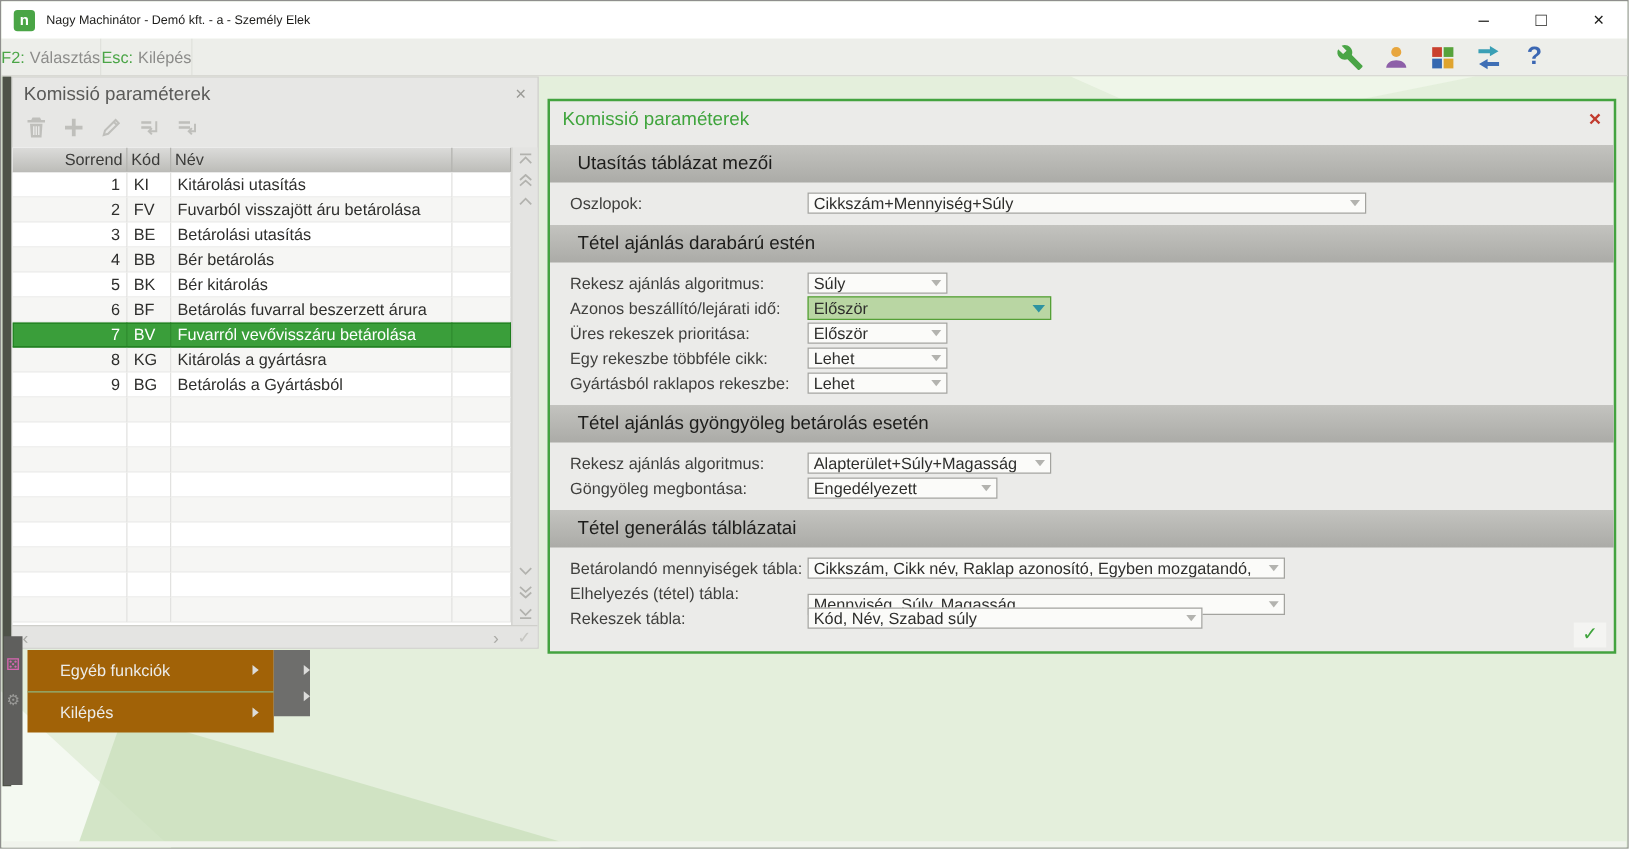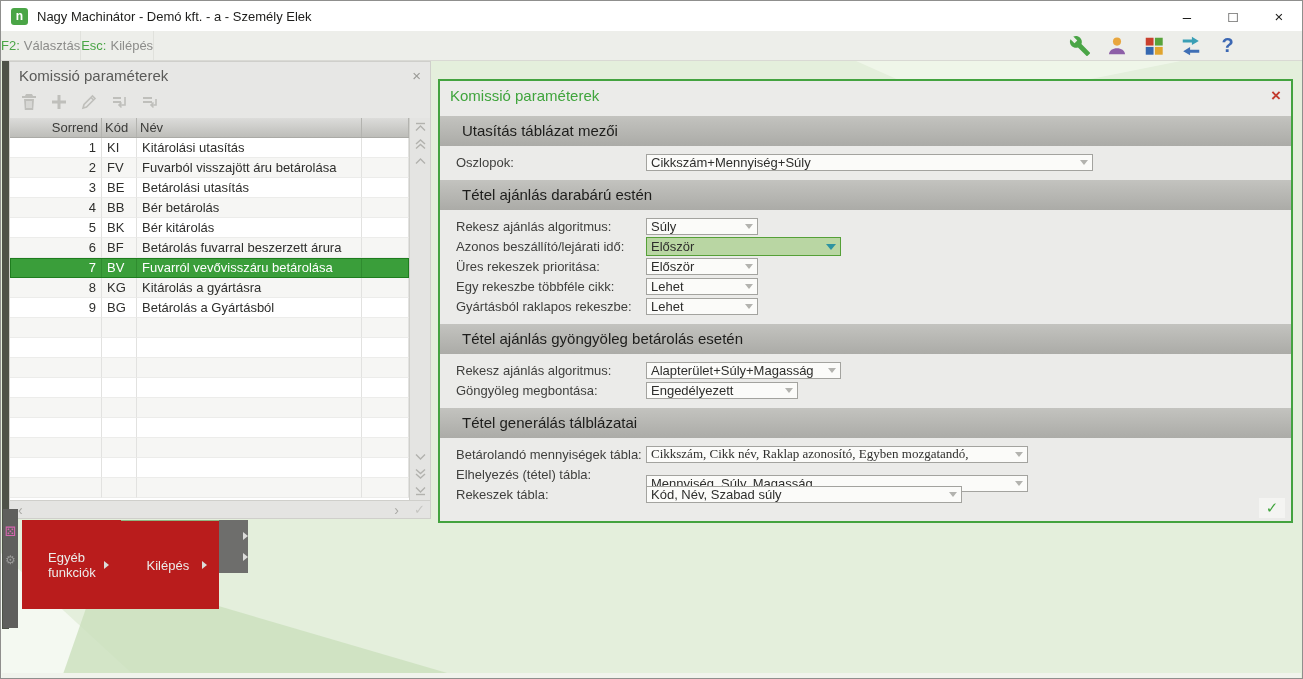--- a/index.html
+++ b/index.html
@@ -2,21 +2,21 @@
 <html><head>
 <meta charset="utf-8">
 <style>
   *{margin:0;padding:0;box-sizing:border-box}
   html,body{width:1303px;height:679px}
   body{font-family:"Liberation Sans",sans-serif;background:#fff}
   .window{position:relative;width:1303px;height:679px;background:#e4efdc;border:1px solid #8f8f8d;overflow:hidden}
   
   .titlebar{position:absolute;left:0;top:0;width:100%;height:30px;background:#fff;display:flex;align-items:center;z-index:5}
   .logo{width:17px;height:17px;margin-left:10px;background:#4aa546;border-radius:3px;color:#fff;font-size:12px;font-weight:bold;text-align:center;line-height:16px}
-  .title{margin-left:9px;font-size:13px;color:#1d1d1b}
+  .title{margin-left:9px;font-size:10px;color:#1d1d1b}
   .winctrls{margin-left:auto;display:flex;height:100%}
   .wbtn{width:46px;height:100%;display:flex;align-items:center;justify-content:center;font-size:15px;color:#1d1d1b;cursor:default}
   
   .menubar{position:absolute;left:0;top:30px;width:100%;height:30px;background:#edeeea;border-bottom:1px solid #d9d9d4;display:flex;align-items:center;z-index:5}
   .mitem{height:100%;display:flex;align-items:center;padding:0 0;border-right:1px solid #e0e1dc;font-size:13px;gap:4px}
   .mkey{color:#4aa546}
   .mlabel{color:#8c8c8a}
   .mb-icons{margin-left:auto;display:flex;height:100%;margin-right:56px}
   .mbtn{width:37px;height:100%;display:flex;align-items:center;justify-content:center}
   .help-glyph{font-size:20px;font-weight:bold;color:#3b67b3}
@@ -66,21 +66,21 @@
   .flabel{width:190px;white-space:nowrap}
   .dd{position:relative;height:17px;border:1px solid #a3a39f;background:#fbfbf9;display:flex;align-items:center;padding:0 18px 0 4px;font-size:13px;color:#2e2e2c;white-space:nowrap;overflow:hidden}
   .ddarrow{position:absolute;right:4px;top:5px;width:0;height:0;border-left:4px solid transparent;border-right:4px solid transparent;border-top:5px solid #b3b3af}
   .dd.focus{background:#b9d6a3;border-color:#55a037;height:19px}
   .dd.focus .ddarrow{border-top-color:#2e93a1;top:6px;border-left-width:5px;border-right-width:5px;border-top-width:6px}
   .confirm-btn{position:absolute;right:6px;bottom:3px;width:26px;height:20px;background:#f4f4f2;color:#3fa43c;font-size:15px;text-align:center;line-height:20px}
   
   .icon-strip{position:absolute;left:2px;top:508px;width:15px;height:119px;background:#5f5f5d;z-index:4;display:flex;flex-direction:column;align-items:center;padding-top:16px;gap:16px}
   .die{color:#d667b0;font-size:13px;line-height:13px}
   .gear{color:#9a9a98;font-size:12px;line-height:12px}
-  .cmenu{position:absolute;left:21px;top:519px;width:197px;height:89px;background:#b91c1c;z-index:4;display:flex;flex-direction:row}
+  .cmenu{position:absolute;left:21px;top:519px;width:197px;height:66px;background:#a16207;z-index:4;display:flex;flex-direction:column}
   .citem{flex:1;display:flex;align-items:center;padding:0 12px 0 26px;color:#ececea;font-size:13px}
   .citem + .citem{border-top:1px solid #8fb580}
   .tri{margin-left:auto;width:0;height:0;border-top:4px solid transparent;border-bottom:4px solid transparent;border-left:5px solid #dcdcda}
   .csub{position:absolute;left:218px;top:519px;width:29px;height:53px;background:#6e6e6c;z-index:4;display:flex;flex-direction:column;align-items:center;justify-content:space-around;padding:6px 0}
 </style>
 </head>
 <body>
 
 <div class="window">
 
@@ -380,21 +380,21 @@
         <div class="frow">
           <div class="flabel">Göngyöleg megbontása:</div>
           <div class="dd" style="width: 152px;">
             <span>Engedélyezett</span>
             <span class="ddarrow"></span>
           </div>
         </div>
         <div class="sechdr">Tétel generálás tálblázatai</div>
         <div class="frow">
           <div class="flabel">Betárolandó mennyiségek tábla:</div>
-          <div class="dd" style="width: 382px; font-family: Liberation Serif, serif;">
+          <div class="dd" style="width: 382px;">
             <span>Cikkszám, Cikk név, Raklap azonosító, Egyben mozgatandó,</span>
             <span class="ddarrow"></span>
           </div>
         </div>
         <div class="frow">
           <div class="flabel">Elhelyezés (tétel) tábla:</div>
           <div class="dd" style="width: 382px; margin-top: 18px;">
             <span>Mennyiség, Súly, Magasság</span>
             <span class="ddarrow"></span>
           </div>

